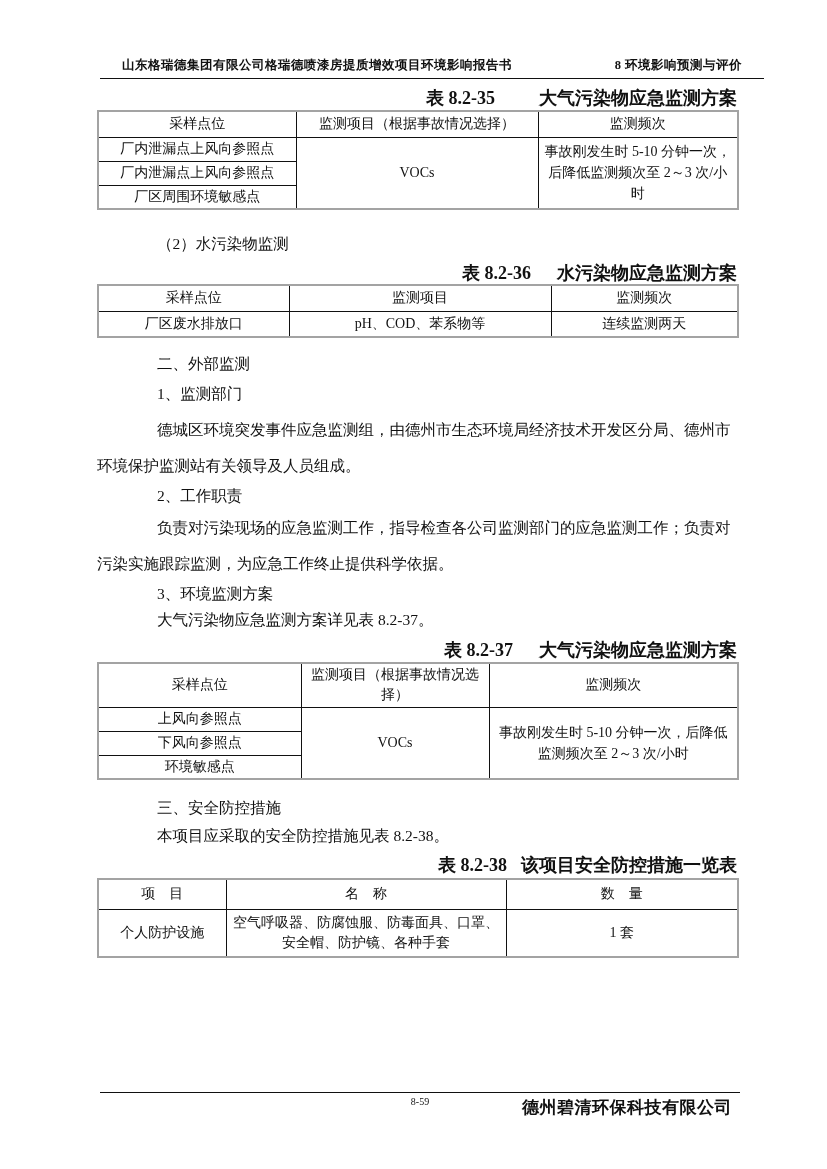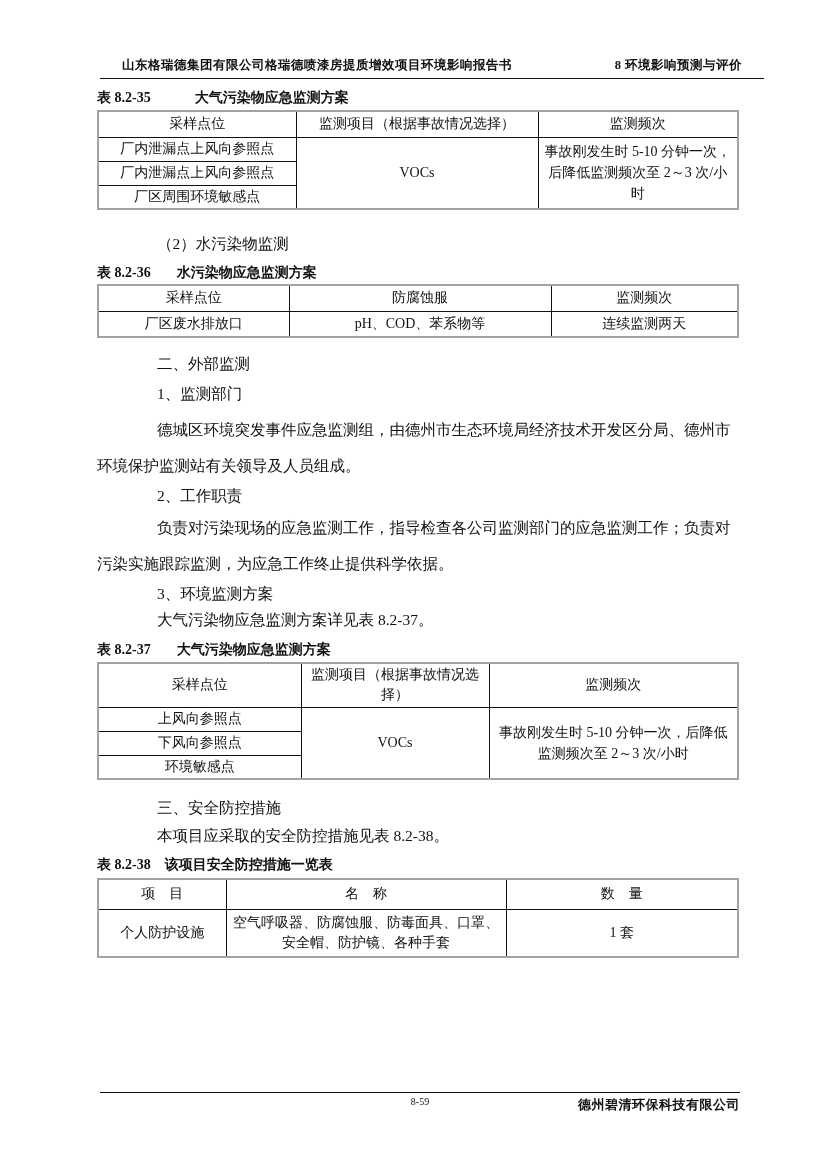--- a/index.html
+++ b/index.html
@@ -24,22 +24,22 @@
   .hdr-left  { font-size: 12.5px; font-weight: 600; letter-spacing: .5px; }
   .hdr-right { font-size: 12.5px; font-weight: 600; letter-spacing: .5px; padding-right: 22px; padding-left: 21px; }
   
   .content { position: absolute; top: 79px; left: 97px; width: 640px; }
   .para, .hline {
     font-size: 15.5px; line-height: 24px;
     text-indent: 60px; margin: 0;
   }
   .para2 { font-size: 15.5px; line-height: 36px; text-indent: 60px; margin: 0; }
   .caption {
-    font-size: 14px; font-weight: bold; line-height: 20px;
-    text-align: left; margin: 0;
+    font-size: 18px; font-weight: bold; line-height: 20px;
+    text-align: right; margin: 0;
   }
   .cap-label.gap-w { margin-right: 44px; }
   .cap-label.gap-m { margin-right: 26px; }
   .cap-label.gap-s { margin-right: 14px; }
   
   .m-p1   { margin-top: 21px; }
   .m-cap35{ margin-top: 9px; }
   .m-t35  { margin-top: 2px; }
   .m-hw   { margin-top: 22px; }
   .m-p2   { margin-top: 8px; }
@@ -86,22 +86,22 @@
     position: absolute; left: 100px; right: 87px; top: 1092px;
     border-top: 1.5px solid #111;
     padding-top: 3px;
   }
   .ftr-inner { position: relative; height: 18px; }
   .ftr-page {
     position: absolute; left: 0; right: 0; text-align: center;
     font-size: 10px;
   }
   .ftr-company {
-    position: absolute; right: 0; top: 0;
-    font-size: 13px; font-weight: 600; letter-spacing: .5px;
+    position: absolute; right: 8px; top: 0;
+    font-size: 17px; font-weight: 600; letter-spacing: .5px;
   }
 </style>
 </head>
 <body>
 
 <div class="page">
 
   <div class="hdr">
     <div class="hdr-row">
       <span class="hdr-left">山东格瑞德集团有限公司格瑞德喷漆房提质增效项目环境影响报告书</span>
@@ -150,21 +150,21 @@
 
     <table class="t36 m-t36">
       <colgroup>
           <col style="width:191px">
           <col style="width:262px">
           <col style="width:187px">
         </colgroup>
       <tbody>
         <tr>
           <td>采样点位</td>
-          <td>防腐蚀服</td>
+          <td>监测项目</td>
           <td>监测频次</td>
         </tr>
         <tr>
           <td>厂区废水排放口</td>
           <td>pH、COD、苯系物等</td>
           <td>连续监测两天</td>
         </tr>
       </tbody>
     </table>
 

